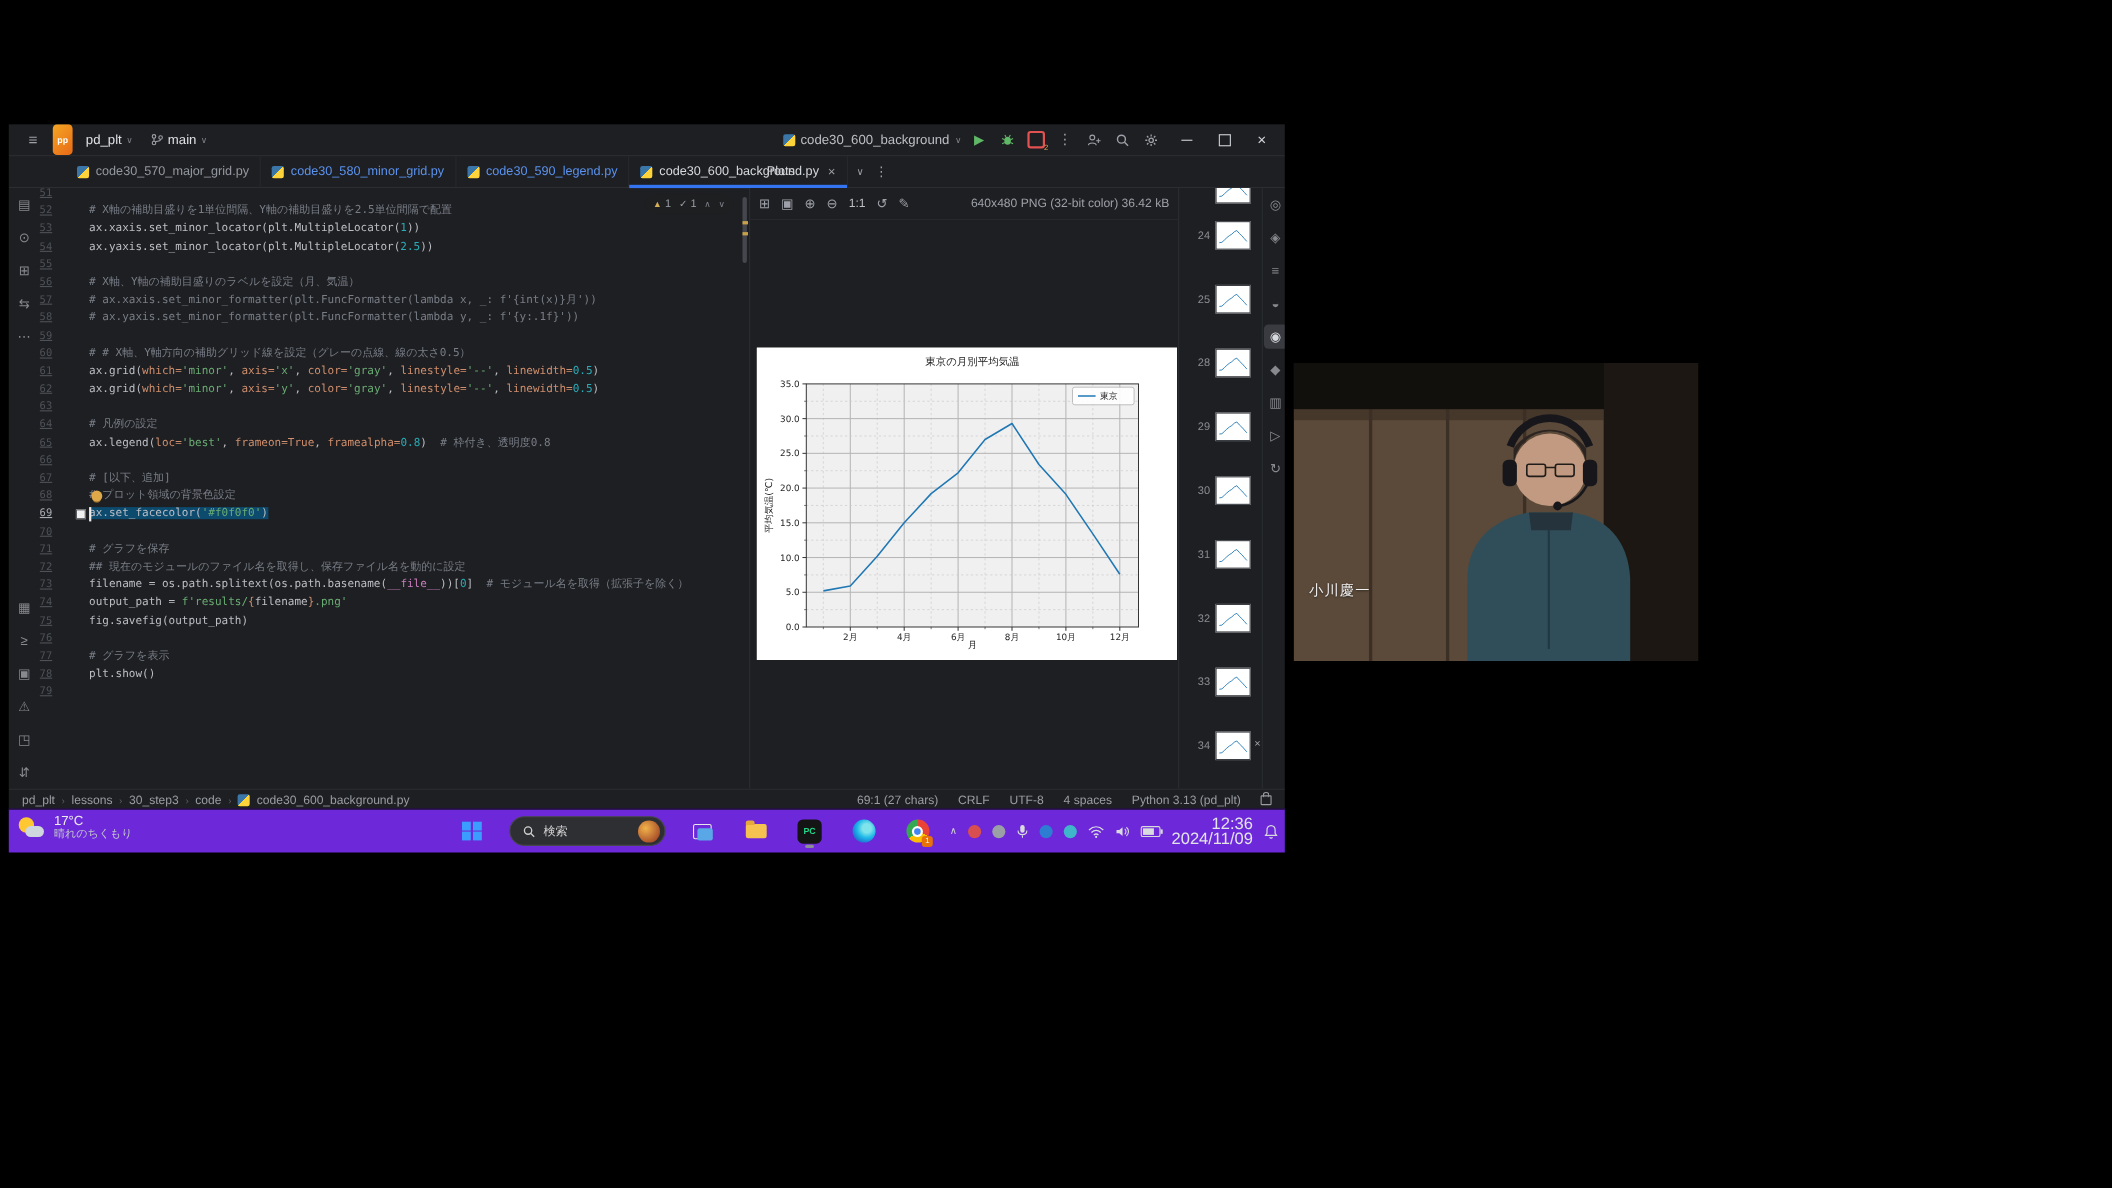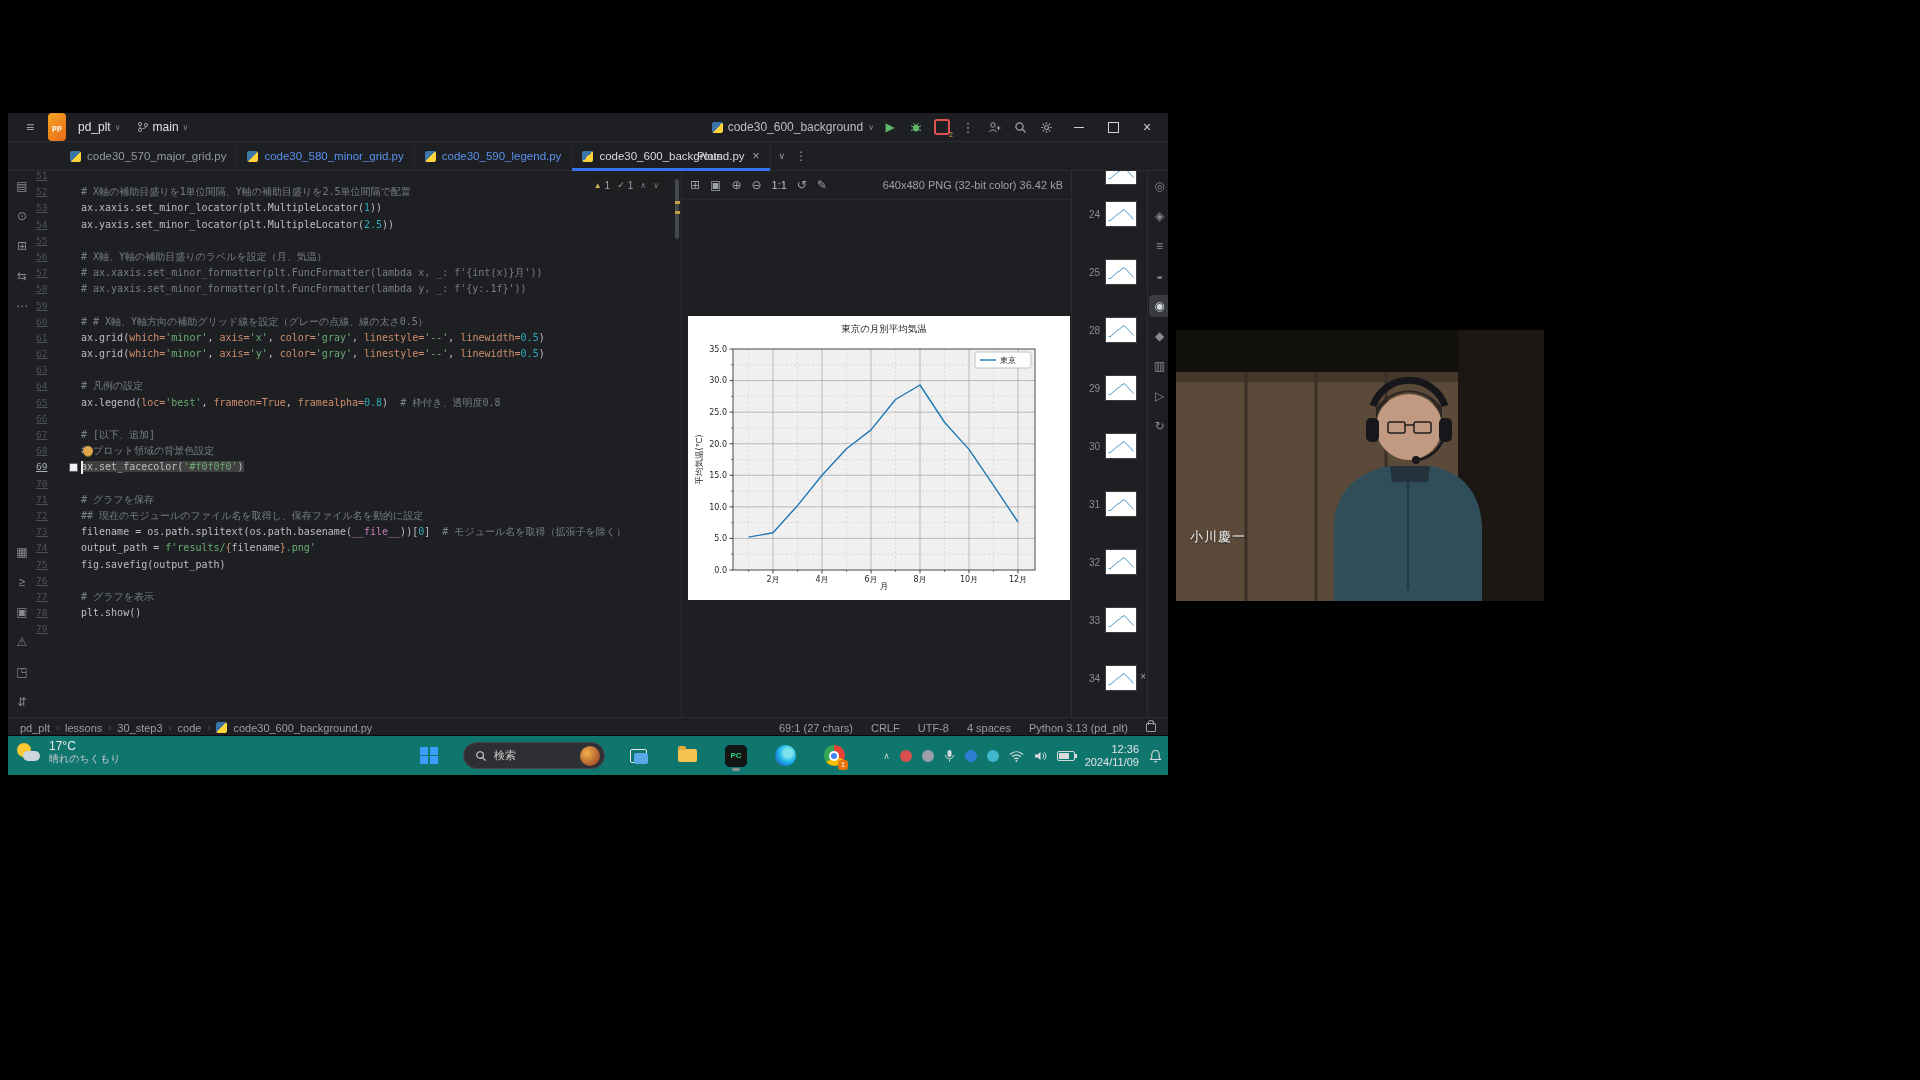--- a/index.html
+++ b/index.html
@@ -45,21 +45,21 @@
   .st-spacer{flex:1;}
   
   .editor{width:645px;flex:none;position:relative;overflow:hidden;}
   #code-lines{position:absolute;top:-3px;left:0;right:0;}
   .crow{position:relative;height:16.2px;display:flex;}
   .ln{width:45px;flex:none;box-sizing:border-box;padding-right:10px;text-align:left;color:#4e5258;
       font:9.5px/16.2px "DejaVu Sans Mono","Liberation Mono",monospace;position:relative;text-decoration:underline;}
   .ln.cur{color:#a9adb5;}
   .codeline{white-space:pre;font:10px/16.2px "DejaVu Sans Mono","Liberation Mono",monospace;}
   .sd{color:#bcbec4}.sc{color:#787d87}.ss{color:#6aab73}.sn{color:#2aacb8}.sk{color:#cf8e6d}.sm{color:#c77dbb}
-  .selwrap{background:#404040;text-align:center;}
+  .selwrap{background:#0c4a6e;text-align:center;}
   .caret{position:absolute;left:45px;top:1.5px;width:1.5px;height:13px;background:#ededed;}
   .swatch{position:absolute;right:3px;top:3.5px;width:9px;height:9px;border:1px solid #5a5d63;box-sizing:border-box;}
   .bulb{position:absolute;left:47px;top:3px;width:10px;height:10px;border-radius:50%;background:#dfa848;box-shadow:0 2px 0 -1px #8a6a2f;}
   .inspect-widget{position:absolute;top:5px;right:14px;height:18px;display:flex;align-items:center;gap:7px;
       background:rgba(30,31,34,.92);border-radius:9px;padding:0 8px;font-size:10px;color:#9da0a8;}
   .warn-tri{color:#d6ae58;font-size:8px;}
   .ok-chk{color:#9da0a8;font-size:9px;}
   .ichev{font-size:8px;color:#7d8088;}
   .scroll-strip{position:absolute;right:0;top:0;bottom:0;width:8px;}
   .scroll-thumb{position:absolute;right:2px;top:8px;width:4px;height:60px;border-radius:2px;background:#44474d;}
@@ -80,21 +80,21 @@
   .thumb-close{position:absolute;right:1px;top:6px;color:#9da0a8;font-size:10px;}
   .thumb-partial{position:absolute;left:33px;top:-12px;width:32px;height:26px;background:#fff;border:1px solid #3a3d42;box-sizing:border-box;}
   
   .statusbar{height:19px;border-top:1px solid #2b2d31;display:flex;align-items:center;font-size:11px;color:#9a9da3;padding:0 12px;position:relative;}
   .crumbs{display:flex;align-items:center;gap:6px;}
   .crumb-sep{color:#5d6066;font-size:9px;}
   .sright{position:absolute;right:12px;display:flex;align-items:center;gap:18px;}
   .lockicon{width:8px;height:7px;border:1px solid #9a9da3;border-radius:1px;position:relative;}
   .lockicon:before{content:"";position:absolute;left:1px;top:-4px;width:4px;height:4px;border:1px solid #9a9da3;border-bottom:none;border-radius:3px 3px 0 0;}
   
-  .taskbar{position:absolute;left:8px;top:735px;width:1160px;height:39px;background:#0f766e;border-top:1px solid #0a0a0a;}
+  .taskbar{position:absolute;left:8px;top:735px;width:1160px;height:39px;background:#6d28d9;border-top:1px solid #0a0a0a;}
   .weather{position:absolute;left:8px;top:4px;display:flex;align-items:center;gap:7px;}
   .wicon{position:relative;width:26px;height:24px;}
   .sun{position:absolute;left:1px;top:2px;width:14px;height:14px;border-radius:50%;background:#ffc832;}
   .cloud{position:absolute;left:7px;top:10px;width:17px;height:10px;border-radius:6px;background:#cfd6dd;}
   .wtemp{font-size:12px;color:#ececec;line-height:13px;}
   .wdesc{font-size:10px;color:#c3c7cc;line-height:12px;}
   .tb-center{position:absolute;left:404px;top:0;height:100%;display:flex;align-items:center;gap:17px;}
   .startbtn{width:34px;height:32px;display:flex;align-items:center;justify-content:center;border-radius:5px;}
   .winlogo{display:grid;grid-template-columns:8px 8px;grid-template-rows:8px 8px;gap:1.5px;}
   .winlogo span{background:#3b9dff;}
@@ -108,21 +108,21 @@
   .foldericon:before{content:"";position:absolute;left:0;top:-3px;width:8px;height:4px;background:#e8a93c;border-radius:2px 2px 0 0;}
   .pcicon{width:22px;height:22px;border-radius:5px;background:#141414;color:#21d789;font-size:8px;font-weight:bold;display:flex;align-items:center;justify-content:center;}
   .edgeicon{width:21px;height:21px;border-radius:50%;background:radial-gradient(circle at 62% 38%,#7ee3ea 0 22%,#1db8e8 48%,#1e6ad0 78%,#173f9e);}
   .chromeicon{width:21px;height:21px;border-radius:50%;background:conic-gradient(#ea4335 0deg 115deg,#fbbc05 115deg 230deg,#34a853 230deg 360deg);position:relative;}
   .chromeicon:before{content:"";position:absolute;left:5.5px;top:5.5px;width:10px;height:10px;border-radius:50%;background:#fff;}
   .chromeicon:after{content:"";position:absolute;left:7.5px;top:7.5px;width:6px;height:6px;border-radius:50%;background:#4285f4;}
   .appbadge{position:absolute;right:2px;bottom:2px;min-width:10px;height:10px;border-radius:3px;background:#e8710a;color:#fff;font-size:7px;display:flex;align-items:center;justify-content:center;}
   .tray{position:absolute;right:6px;top:0;height:100%;display:flex;align-items:center;gap:10px;color:#d8dadd;}
   .traychev{font-size:9px;color:#cfd2d6;}
   .traydot{width:12px;height:12px;border-radius:50%;display:inline-block;}
-  .clock{text-align:right;font-size:11px;color:#e2e4e7;line-height:13px;}
+  .clock{text-align:right;font-size:15px;color:#e2e4e7;line-height:13px;}
   .batt{width:16px;height:8px;border:1px solid #d8dadd;border-radius:2px;position:relative;}
   .batt:before{content:"";position:absolute;left:1px;top:1px;bottom:1px;width:10px;background:#d8dadd;}
   .batt:after{content:"";position:absolute;right:-3px;top:2px;width:2px;height:4px;background:#d8dadd;}
   
   .webcam{position:absolute;left:1176px;top:330px;width:368px;height:271px;overflow:hidden;background:#15110d;}
   .cam-name{position:absolute;left:14px;top:198px;color:#f2f2f2;font-size:13px;text-shadow:0 1px 2px rgba(0,0,0,.6);letter-spacing:1px;}
 </style>
 </head>
 <body>
 

